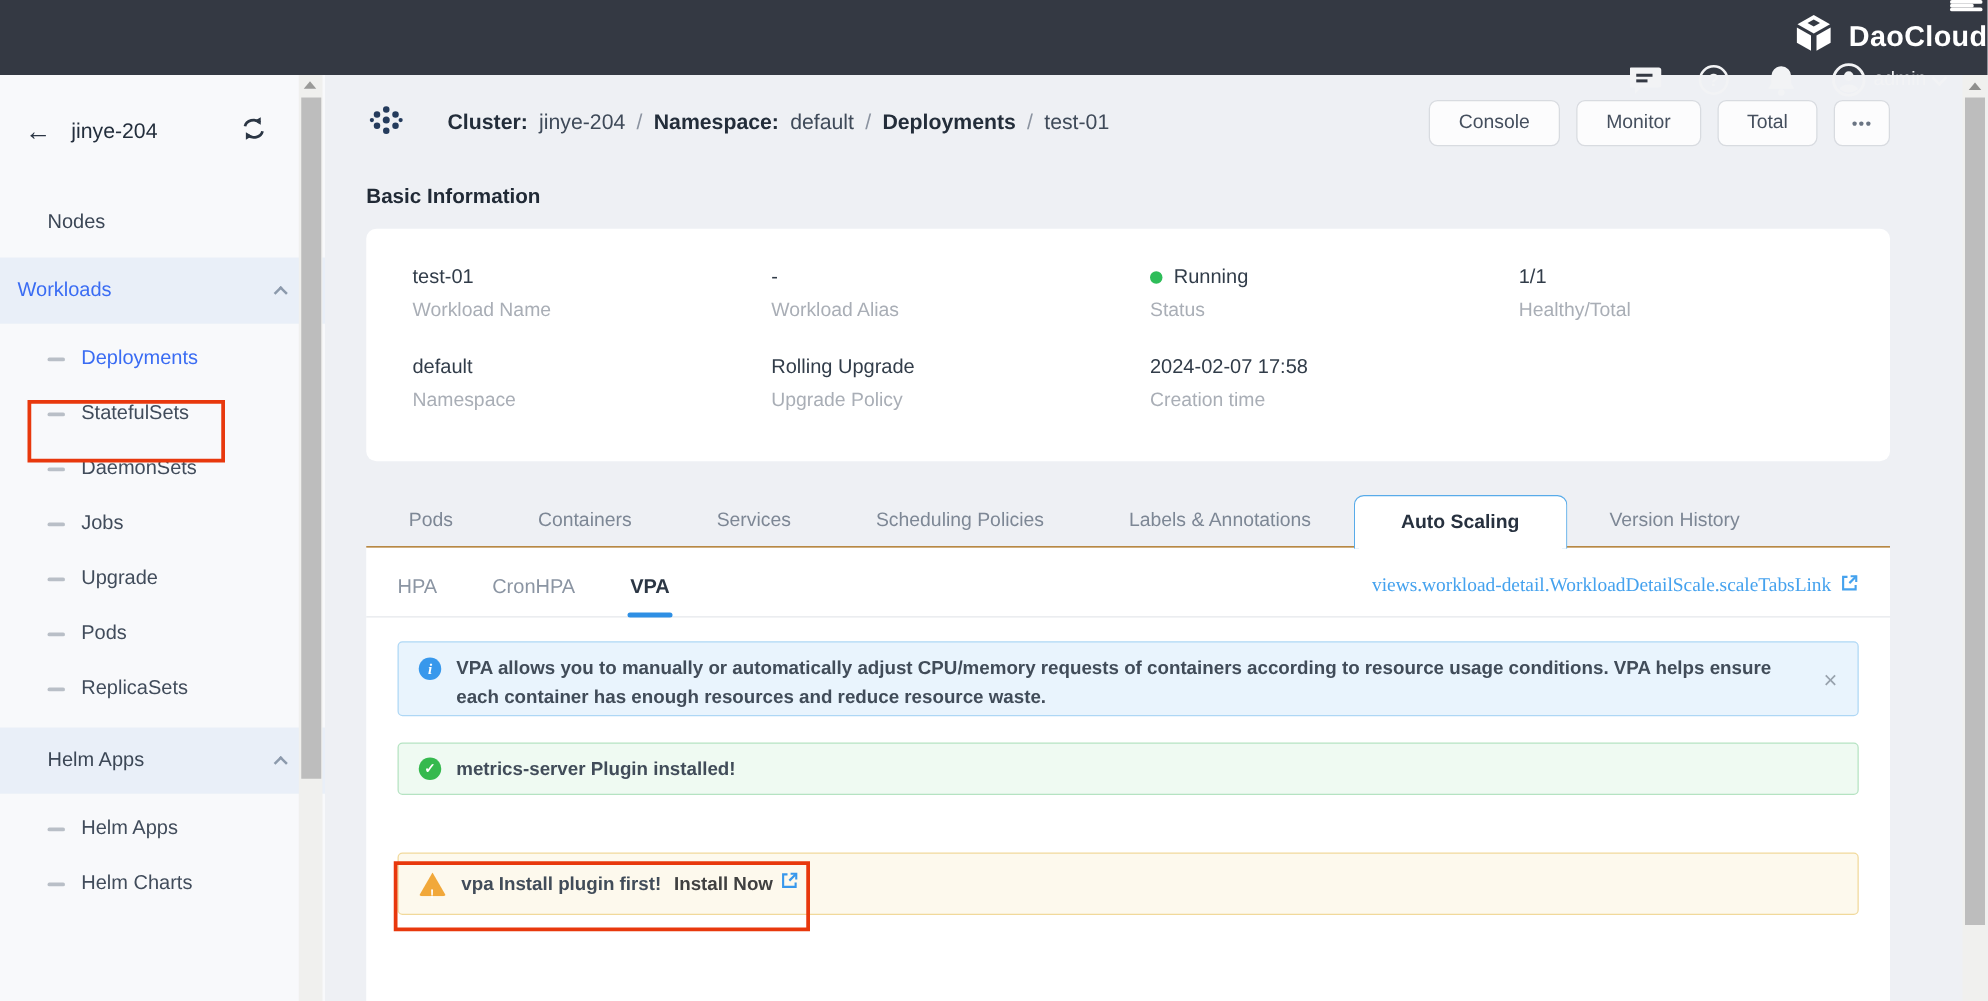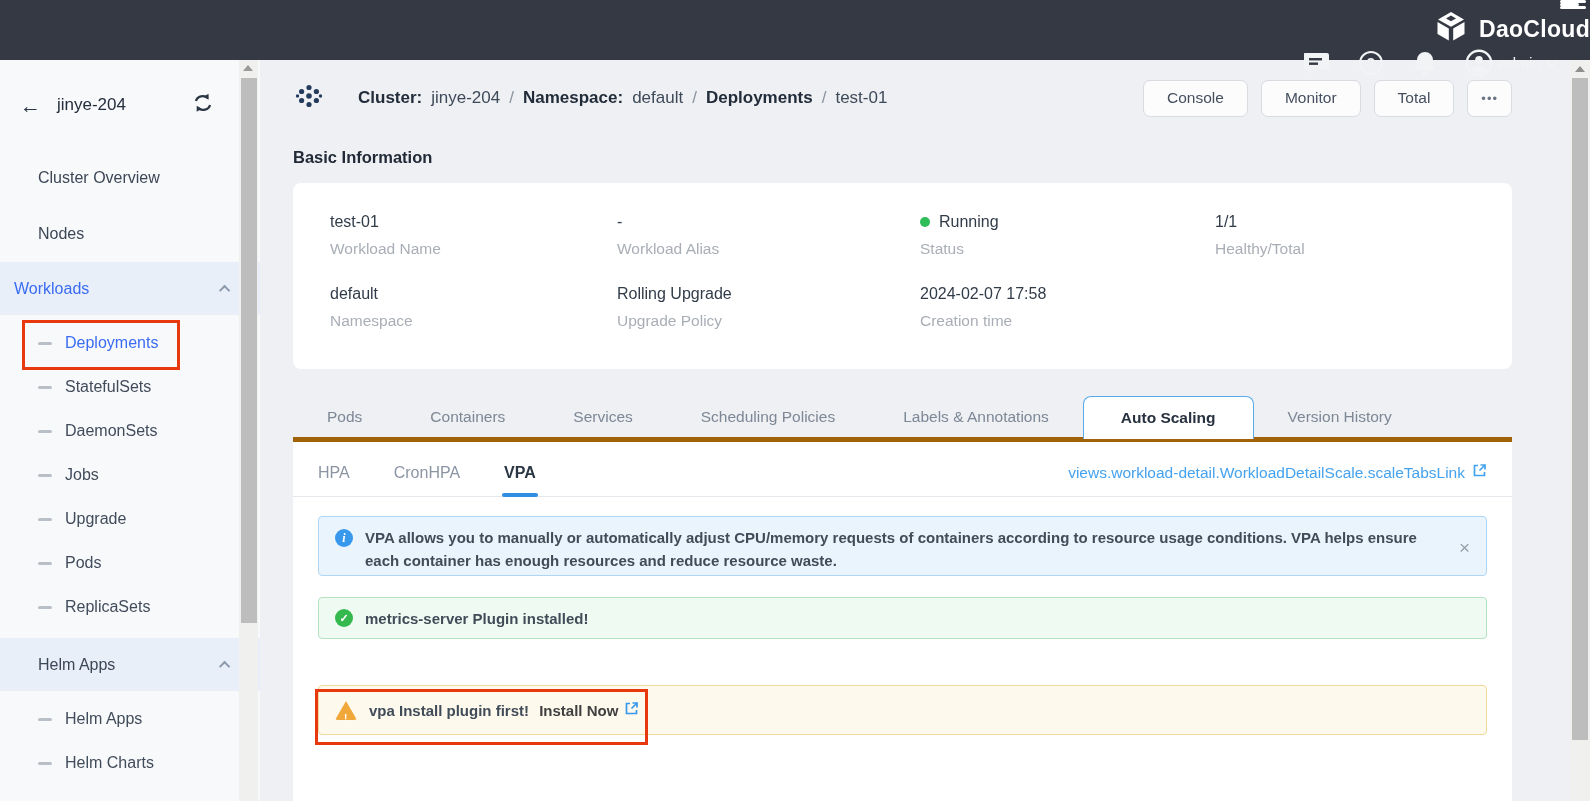--- a/index.html
+++ b/index.html
@@ -63,26 +63,26 @@
   .fields { display:grid; grid-template-columns:287px 303px 295px auto; padding:30px 0 0 37px; row-gap:0; }
   .field { margin-bottom:27px; }
   .field .val { font-size:16px; color:#313c49; display:flex; align-items:center; gap:9px; }
   .field .lab { font-size:15.5px; color:#a9aeb6; margin-top:9px; }
   .status-dot { width:10px; height:10px; border-radius:50%; background:#2ebd59; display:inline-block; }
 
   .tabs { position:absolute; left:33px; top:335px; width:1219px; height:43px; display:flex; align-items:center; z-index:3; }
   .tab { padding:0 34px; font-size:15.5px; color:#7d8795; cursor:pointer; height:42px; display:flex; align-items:center; }
   .tab.active { background:#fff; border:1px solid #58abe9; border-bottom:none; border-radius:8px 8px 0 0; color:#27313f; font-weight:700; margin-bottom:-2px; height:43px; padding:0 37px; }
 
-  .panel { position:absolute; left:33px; top:377px; width:1219px; height:364px; background:#fff; border-top:5px solid #a16207; z-index:2; }
+  .panel { position:absolute; left:33px; top:377px; width:1219px; height:364px; background:#fff; border-top:1px solid #a16207; z-index:2; }
   .subtabs { display:flex; align-items:flex-end; padding:21px 25px 0; border-bottom:1px solid #e5e8ec; }
   .subtab { margin-right:44px; padding-bottom:14px; font-size:16px; color:#8b95a3; cursor:pointer; position:relative; }
   .subtab.active { color:#2b3644; font-weight:700; }
   .subtab.active::after { content:""; position:absolute; left:-2px; right:-2px; bottom:-1px; height:4px; background:#2e8fe4; border-radius:2px; }
-  .subtab-link { margin-left:auto; padding-bottom:14px; font-size:15.5px; color:#45a2ee; display:flex; align-items:center; gap:7px; cursor:pointer; }
+  .subtab-link { margin-left:auto; padding-bottom:14px; font-size:15.5px; color:#45a2ee; display:flex; align-items:center; gap:7px; cursor:pointer;font-family:Liberation Serif, serif; }
 
   .alerts { padding:19px 25px 0; }
   .alert { border-radius:4px; display:flex; align-items:flex-start; padding:9px 16px; font-size:15px; color:#414c59; line-height:23px; }
   .alert.info { background:#e9f4fd; border:1px solid #aed7f5; height:60px; }
   .alert.success { background:#effaf2; border:1px solid #b5e3c2; height:42px; margin-top:21px; align-items:center; padding-top:0; padding-bottom:0; }
   .alert.warn { background:#fdf9ed; border:1px solid #f1d99b; height:50px; margin-top:46px; align-items:center; padding-top:0; padding-bottom:0; }
   .a-icon { width:18px; height:18px; border-radius:50%; color:#fff; font-size:12px; font-weight:700; display:flex; align-items:center; justify-content:center; flex:none; margin-right:12px; }
   .a-icon.i-info { background:#3898ec; margin-top:3px; font-style:italic; font-family:"Liberation Serif", serif; }
   .a-icon.i-ok { background:#35b94e; font-size:11px; }
   .warn-tri { width:0; height:0; border-left:11px solid transparent; border-right:11px solid transparent; border-bottom:19px solid #f1a83a; position:relative; margin-right:12px; flex:none; border-radius:3px; }
@@ -158,23 +158,20 @@
       <span class="refresh-ic">
         <svg width="22" height="20" viewBox="0 0 22 20">
           <path d="M4 8 a7 6 0 0 1 12 -3" fill="none" stroke="#2b3644" stroke-width="2.2"></path>
           <polygon points="16.5,1 16.5,8 10.5,4.5" fill="#2b3644" transform="translate(0,0) scale(0.85) translate(3,0)"></polygon>
           <path d="M18 12 a7 6 0 0 1 -12 3" fill="none" stroke="#2b3644" stroke-width="2.2"></path>
           <polygon points="5.5,19 5.5,12 11.5,15.5" fill="#2b3644" transform="scale(0.85) translate(0,3)"></polygon>
         </svg>
       </span>
     </div>
     <div class="menu">
-      <div class="m-item">
-          <span>Cluster Overview</span>
-        </div>
       <div class="m-item">
           <span>Nodes</span>
         </div>
       <div class="m-section active">
         <span>Workloads</span>
         <span class="chev-up"></span>
       </div>
       <div class="sub-list">
         <div class="m-sub active">
             <span class="dash"></span>

